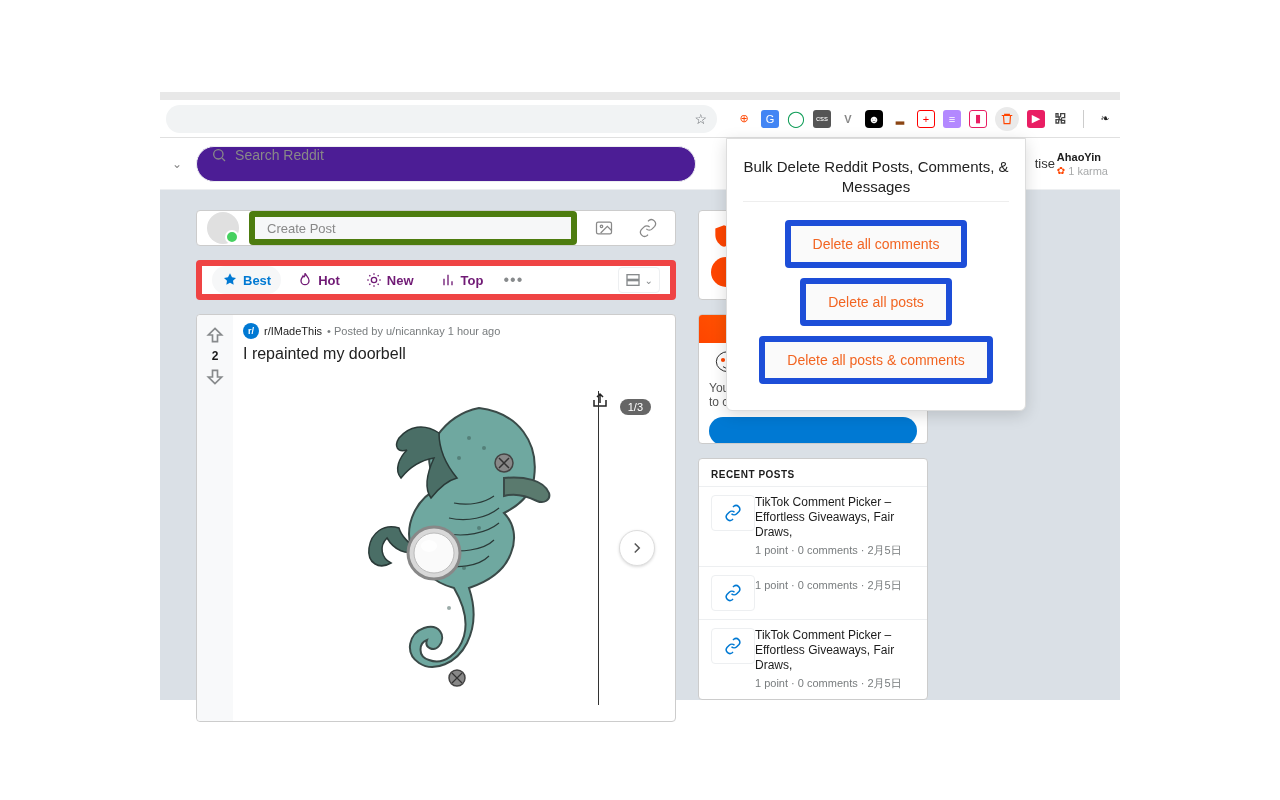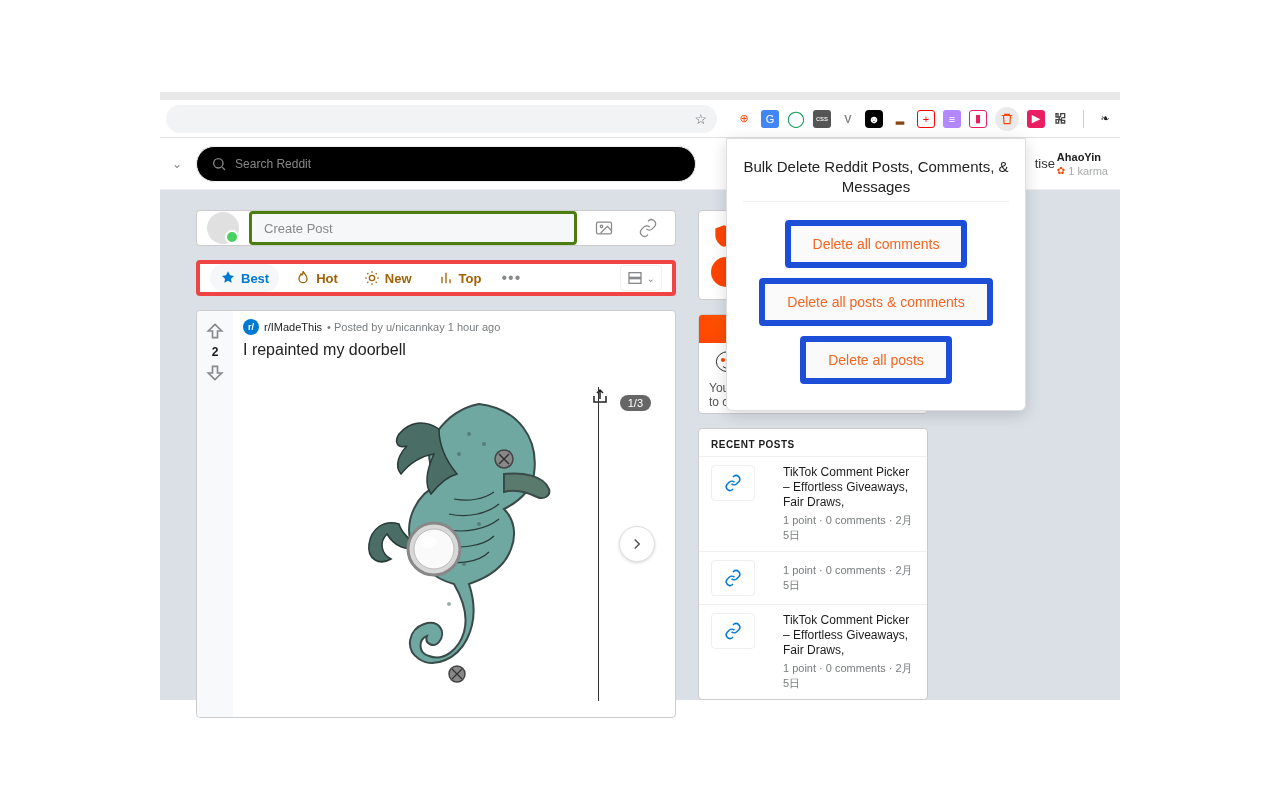--- a/index.html
+++ b/index.html
@@ -13,44 +13,44 @@
 .url-bar-fragment { width: 560px; height: 28px; background: #f1f3f4; border-radius: 14px; margin-left: 0; display: flex; align-items: center; justify-content: flex-end; padding-right: 10px; }
 .star-icon { font-size: 14px; color: #5f6368; }
 .ext-icons { display: flex; gap: 8px; margin-left: 18px; align-items: center; }
 .ext-icon { width: 18px; height: 18px; border-radius: 3px; display: flex; align-items: center; justify-content: center; font-size: 11px; }
 .ext-icon.active { background: #eaeaea; border-radius: 50%; width: 24px; height: 24px; }
 .ext-divider { width: 1px; height: 18px; background: #ccc; margin: 0 4px; }
 
 
 .reddit-header { position: absolute; top: 46px; left: 0; right: 0; height: 52px; background: #fff; border-bottom: 1px solid #edeff1; display: flex; align-items: center; padding: 0 12px; }
 .dropdown-chevron { margin-right: 14px; color: #888; font-size: 12px; }
-.search-bar { flex: 0 0 500px; height: 36px; background: #000000; border: 1px solid #edeff1; border-radius: 18px; display: flex; align-items: center; padding: 0 14px; color: #888; font-size: 12px; }
+.search-bar { flex: 0 0 500px; height: 36px; background: #4c1d95; border: 1px solid #edeff1; border-radius: 18px; display: flex; padding: 0 14px; color: #888; font-size: 14px; }
 .search-bar svg { margin-right: 8px; }
 .header-right { margin-left: auto; display: flex; align-items: center; gap: 2px; }
 .advertise-stub { font-size: 13px; color: #333; }
 .user-block { text-align: left; font-size: 11px; line-height: 14px; }
 .user-name { color: #1c1c1c; font-weight: 700; }
 .user-karma { color: #a8aaab; display: flex; align-items: center; gap: 3px; }
 .karma-flower { color: #ff4500; font-size: 10px; }
 
 
 .main { position: absolute; top: 98px; left: 0; right: 0; bottom: 0; background: #dae0e6; display: flex; gap: 22px; padding: 20px 18px 0 36px; }
 .feed { width: 480px; display: flex; flex-direction: column; gap: 14px; }
 .sidebar { width: 230px; display: flex; flex-direction: column; gap: 14px; }
 
 
 .create-post { background: #fff; border: 1px solid #ccc; border-radius: 4px; height: 52px; display: flex; align-items: center; padding: 0 10px; gap: 10px; }
 .avatar-dot { width: 32px; height: 32px; border-radius: 50%; background: #e0e0e0; position: relative; }
 .avatar-dot::after { content: ""; position: absolute; right: 0; bottom: 0; width: 10px; height: 10px; background: #46d160; border: 2px solid #fff; border-radius: 50%; }
-.create-input { flex: 1; height: 34px; background: #f6f7f8; border: 3px solid #4d7c0f; border-radius: 4px; padding: 0 12px; font-size: 13px; color: #888; display: flex; align-items: center; }
+.create-input { flex: 1; height: 34px; background: #f6f7f8; border: 6px solid #4d7c0f; border-radius: 4px; padding: 0 12px; font-size: 13px; color: #888; display: flex; align-items: center; }
 .create-icon { width: 34px; height: 34px; display: flex; align-items: center; justify-content: center; color: #888; border-radius: 4px; }
 
 
-.sort-bar { background: #fff; border: 4px solid #ef4444; border-radius: 4px; height: 50px; display: flex; align-items: center; padding: 0 10px; gap: 6px; }
-.sort-item { display: flex; align-items: center; gap: 5px; padding: 6px 10px; border-radius: 18px; font-size: 13px; font-weight: 600; color: #a16207; cursor: pointer; }
+.sort-bar { background: #fff; border: 6px solid #ef4444; border-radius: 4px; height: 50px; display: flex; align-items: center; padding: 0 10px; gap: 6px; }
+.sort-item { display: flex; align-items: center; gap: 5px; padding: 6px 10px; border-radius: 18px; font-size: 13px; font-weight: 600; color: #701a75; cursor: pointer; }
 .sort-item.active { background: #f6f7f8; color: #0079d3; }
 .sort-dots { margin-left: 4px; color: #878a8c; letter-spacing: 1px; }
 .sort-view { margin-left: auto; display: flex; align-items: center; gap: 4px; padding: 4px 6px; border: 1px solid #edeff1; border-radius: 4px; color: #878a8c; }
 
 
 .post { background: #fff; border: 1px solid #ccc; border-radius: 4px; display: flex; }
 .vote-col { width: 36px; padding: 10px 0; display: flex; flex-direction: column; align-items: center; gap: 4px; color: #878a8c; background: #f8f9fa; border-radius: 4px 0 0 4px; }
 .vote-count { font-size: 12px; font-weight: 700; color: #1a1a1b; }
 .post-body { flex: 1; padding: 8px 10px; }
 .post-meta { font-size: 11px; color: #787c7e; display: flex; align-items: center; gap: 5px; margin-bottom: 6px; }
@@ -73,21 +73,21 @@
 .premium-stub .pill-orange { height: 30px; background: #ff4500; border-radius: 16px; margin-top: 8px; }
 .snoo-card { background: #fff; border: 1px solid #ccc; border-radius: 4px; overflow: hidden; font-size: 12px; }
 .snoo-banner { height: 28px; background: linear-gradient(45deg,#ff4500,#ff8700); }
 .snoo-body { padding: 10px; color: #555; }
 .snoo-img { width: 34px; height: 40px; margin: -18px 0 6px 2px; }
 .pill-blue { height: 28px; background: #0079d3; border-radius: 16px; margin-top: 8px; }
 
 
 .recent-card { background: #fff; border: 1px solid #ccc; border-radius: 4px; }
 .recent-header { font-size: 10px; font-weight: 700; letter-spacing: 0.5px; color: #1c1c1c; padding: 10px 12px 6px; }
-.recent-item { display: flex; gap: 28px; padding: 8px 12px; border-top: 1px solid #edeff1; }
+.recent-item { display: flex; gap: 0; padding: 8px 12px; border-top: 1px solid #edeff1; }
 .recent-thumb { width: 44px; height: 36px; border: 1px solid #edeff1; border-radius: 4px; display: flex; align-items: center; justify-content: center; color: #0079d3; flex-shrink: 0; }
 .recent-text { font-size: 12px; color: #1c1c1c; line-height: 15px; }
 .recent-title { font-weight: 500; }
 .recent-stats { color: #787c7e; font-size: 11px; margin-top: 3px; }
 
 
 .ext-popup { position: absolute; top: 46px; left: 566px; width: 300px; background: #fff; border: 1px solid #ddd; border-radius: 0 0 6px 6px; box-shadow: 0 4px 16px rgba(0,0,0,0.15); padding: 18px 16px 14px; z-index: 50; }
 .ext-title { font-size: 15px; font-weight: 500; text-align: center; color: #222; line-height: 20px; padding-bottom: 4px; border-bottom: 1px solid #eee; }
 .ext-buttons { display: flex; flex-direction: column; gap: 10px; padding: 18px 0 12px; align-items: center; }
 .ext-btn { border: 6px solid #1d4ed8; background: #fafafa; color: #f26522; font-size: 14px; font-weight: 500; padding: 10px 22px; border-radius: 4px; cursor: pointer; }
@@ -346,17 +346,17 @@
           </div>
         </div>
       </div>
     </div>
   </div>
 
   <div class="ext-popup">
     <div class="ext-title">Bulk Delete Reddit Posts, Comments, &amp; Messages</div>
     <div class="ext-buttons">
       <button class="ext-btn">Delete all comments</button>
+      <button class="ext-btn">Delete all posts</button>
       <button class="ext-btn">Delete all posts &amp; comments</button>
-      <button class="ext-btn">Delete all posts</button>
     </div>
   </div>
 </div>
 
 </body></html>

